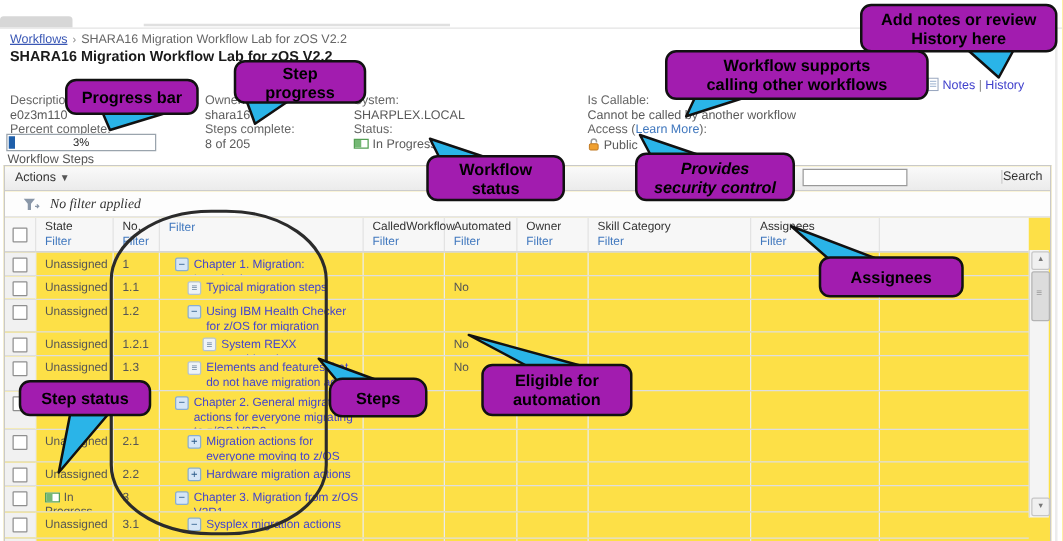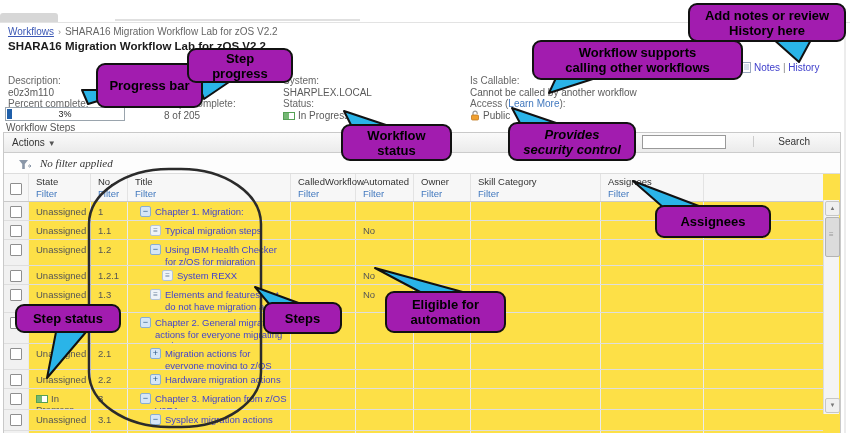--- a/index.html
+++ b/index.html
@@ -37,21 +37,21 @@
   .notes-links a{color:#4040cc;}
   .note-ico{display:inline-block;width:9px;height:11px;vertical-align:-2px;margin-right:3px;}
 
   
   .section-label{left:6px;top:122px;font-size:10px;color:#555;}
   .tableband{position:absolute;left:3px;top:132px;width:838px;height:301px;border:1px solid #c9c9c9;border-bottom:none;background:#fde047;box-sizing:border-box;}
   .actionsbar{height:19px;background:linear-gradient(#fafafa,#ebebeb);border-bottom:1px solid #ccc;position:relative;font-size:10px;color:#333;}
   .actions-btn{position:absolute;left:8px;top:4px;color:#333;}
   .caret{font-size:8px;color:#555;margin-left:3px;}
   .search-input{position:absolute;right:114px;top:2px;width:78px;height:12px;border:1px solid #999;font-size:9px;padding:0 2px;}
-  .search-btn{position:absolute;right:6px;top:3px;font-size:10px;color:#333;padding:0 24px;border-left:1px solid #ccc;}
+  .search-btn{position:absolute;right:6px;top:3px;font-size:10px;color:#333;padding:0 0;border-left:1px solid #ccc;}
   .filterbar{height:20px;background:#fdfdfd;border-bottom:1px solid #ddd;position:relative;}
   .funnel{position:absolute;left:14px;top:4px;width:14px;height:12px;}
   .nofilter{position:absolute;left:36px;top:4px;font-family:"Liberation Serif",serif;font-style:italic;font-size:11px;color:#333;}
 
   .thead{display:flex;height:28px;background:#f7f7f7;border-bottom:1px solid #c9c9c9;width:calc(100% - 17px);box-sizing:border-box;}
   .hcell{box-sizing:border-box;border-right:1px solid #e3e3e3;padding:2px 0 0 7px;overflow:visible;}
   .hname{font-size:9.5px;color:#333;white-space:nowrap;}
   .hfilter{font-size:9.5px;color:#4178be;display:block;margin-top:1px;}
   .col-cb{width:25px;flex:none;} .col-state{width:62px;flex:none;} .col-no{width:37px;flex:none;}
   .col-title{width:163px;flex:none;} .col-called{width:65px;flex:none;} .col-auto{width:58px;flex:none;}
@@ -79,29 +79,29 @@
   .sb-up{top:1px;} .sb-down{bottom:1px;}
   .sthumb{position:absolute;left:1px;top:17px;width:13px;height:38px;background:#dcdcdc;border:1px solid #b3b3b3;border-radius:2px;}
   .sthumb::after{content:"≡";position:absolute;left:3px;top:12px;font-size:8px;color:#999;}
 
   
   .overlay{position:absolute;left:0;top:0;width:850px;height:433px;z-index:55;pointer-events:none;}
   .callout{position:absolute;z-index:60;background:#a21caf;border:2px solid #111;border-radius:9px;
            display:flex;align-items:center;justify-content:center;text-align:center;
            font-weight:bold;font-size:13px;line-height:15px;color:#000;white-space:pre-line;
            box-sizing:border-box;padding:2px 4px;}
-  .co-progress-bar{left:52px;top:63px;width:107px;height:45px;margin-left:44px;}
+  .co-progress-bar{left:52px;top:63px;width:107px;height:29px;}
   .co-step-progress{left:187px;top:48px;width:106px;height:35px;}
   .co-add-notes{left:688px;top:3px;width:158px;height:39px;}
   .co-workflow-supports{left:532px;top:40px;width:211px;height:40px;}
   .co-workflow-status{left:341px;top:124px;width:111px;height:37px;}
   .co-provides-security{left:508px;top:122px;width:128px;height:39px;font-style:italic;}
   .co-assignees{left:655px;top:205px;width:116px;height:33px;}
   .co-step-status{left:15px;top:304px;width:106px;height:29px;}
-  .co-steps{left:263px;top:302px;width:79px;height:32px;}
+  .co-steps{left:263px;top:302px;width:79px;height:32px;border-radius:11px;}
   .co-eligible{left:385px;top:291px;width:121px;height:42px;}
 </style>
 </head>
 <body>
 
 <div class="tab-stub"></div>
 <div class="tab-line"></div>
 <div class="top-rule"></div>
 <div class="page-right-edge"></div>
 
@@ -168,21 +168,20 @@
     <div class="hcell col-cb" style="padding-left:6px;padding-top:7px;"><span class="cb"></span></div>
     <div class="hcell col-state">
         <div class="hname">State</div>
         <a class="hfilter">Filter</a>
       </div>
     <div class="hcell col-no">
         <div class="hname">No.</div>
         <a class="hfilter">Filter</a>
       </div>
     <div class="hcell col-title">
-        <div class="hname">Title</div>
         <a class="hfilter">Filter</a>
       </div>
     <div class="hcell col-called">
         <div class="hname">CalledWorkflow</div>
         <a class="hfilter">Filter</a>
       </div>
     <div class="hcell col-auto">
         <div class="hname">Automated</div>
         <a class="hfilter">Filter</a>
       </div>

